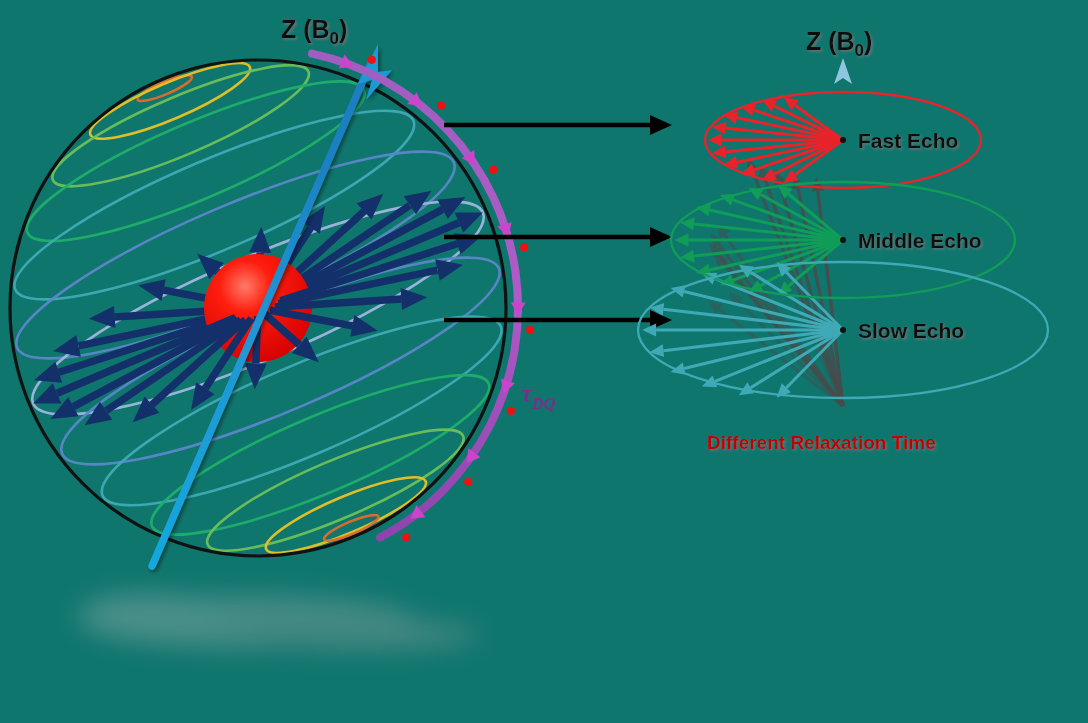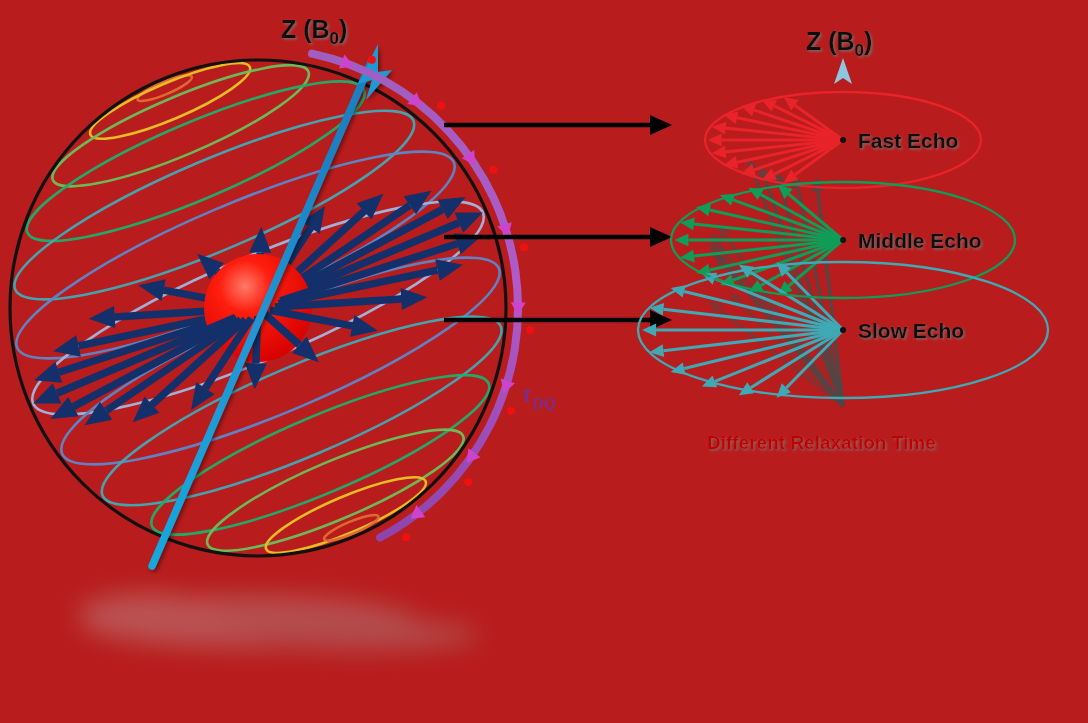--- a/index.html
+++ b/index.html
@@ -1,17 +1,17 @@
 <!DOCTYPE html>
 <html><head>
 <meta charset="utf-8">
 <style>
   html,body{margin:0;padding:0;background:#ffffff;}
   body{width:1088px;height:723px;overflow:hidden;font-family:"Liberation Sans",sans-serif;}
-  #stage{position:relative;width:1088px;height:723px;background:#b91c1c;}
+  #stage{position:relative;width:1088px;height:723px;background:#0f766e;}
   #stage svg{position:absolute;top:0;left:0;}
   .lbl{font-family:"Liberation Sans",sans-serif;font-weight:bold;}
   .axis-lbl{font-size:25px;fill:#111;}
   .echo-lbl{font-size:21px;fill:#111;}
   .relax-lbl{font-size:19px;fill:#c00000;}
   .tau-lbl{font-family:"Liberation Serif",serif;font-style:italic;font-weight:bold;font-size:25px;fill:#7b2d8e;}
   .tau-sub{font-size:16px;}
 </style>
 </head>
 <body>

